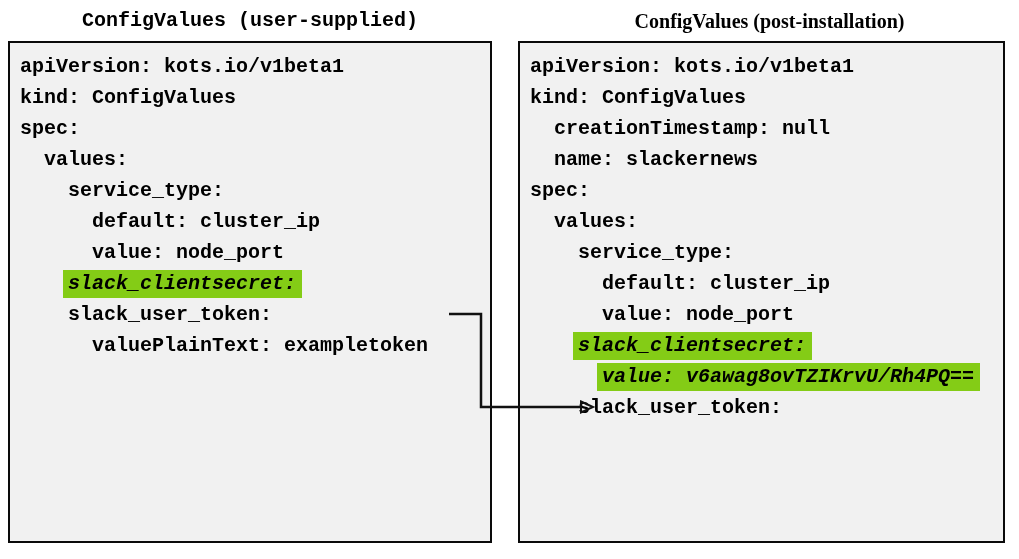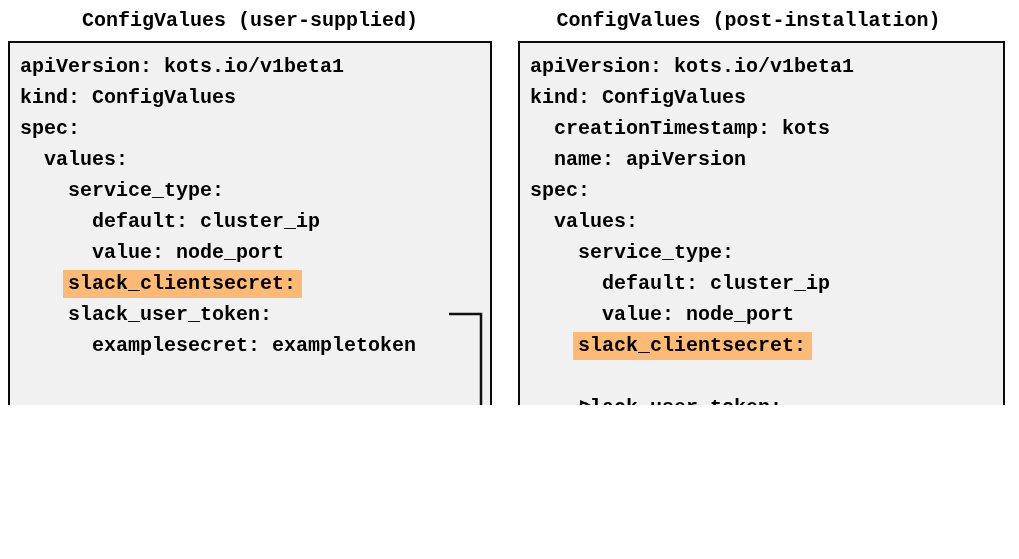--- a/index.html
+++ b/index.html
@@ -1,36 +1,36 @@
 <!DOCTYPE html>
 <html><head>
 <meta charset="utf-8">
 <style>
   html, body { margin: 0; padding: 0; background: #ffffff; }
   .stage {
     position: relative;
     width: 1019px;
-    height: 405px;
+    height: 559px;
     background: #ffffff;
     font-family: "Liberation Mono", "DejaVu Sans Mono", monospace;
     overflow: hidden;
   }
   .panel-title {
     position: absolute;
     top: 8px;
     height: 26px;
     line-height: 26px;
     text-align: center;
     font-weight: bold;
     font-size: 20px;
     color: #000000;
     white-space: pre;
   }
   .panel-title.left  { left: 8px;   width: 484px; }
-  .panel-title.right { left: 505px; width: 487px; }
+  .panel-title.right { left: 526px; width: 487px; font-family: Liberation Serif, serif; }
   .panel {
     position: absolute;
     top: 41px;
     height: 502px;
     background: #f1f1f1;
     border: 2px solid #0a0a0a;
     box-sizing: border-box;
     padding: 8px 8px 0 10px;
   }
   .panel.left  { left: 8px;   width: 484px; }
@@ -38,23 +38,24 @@
   .line {
     height: 31px;
     line-height: 31px;
     font-size: 20px;
     font-weight: bold;
     color: #000000;
     white-space: pre;
   }
   .ind { white-space: pre; }
   .hl {
-    background: #fdba74;
+    background: #84cc16;
     padding: 2px 6px 3px 5px;
     margin-left: -5px;
+    font-style: italic;
   }
   .arrow-overlay {
     position: absolute;
     left: 0; top: 0;
     width: 1019px; height: 559px;
     pointer-events: none;
   }
 </style>
 </head>
 <body>
@@ -67,35 +68,35 @@
   <div class="panel left">
     <div class="line"><span class="ind"></span><span>apiVersion: kots.io/v1beta1</span></div>
     <div class="line"><span class="ind"></span><span>kind: ConfigValues</span></div>
     <div class="line"><span class="ind"></span><span>spec:</span></div>
     <div class="line"><span class="ind">  </span><span>values:</span></div>
     <div class="line"><span class="ind">    </span><span>service_type:</span></div>
     <div class="line"><span class="ind">      </span><span>default: cluster_ip</span></div>
     <div class="line"><span class="ind">      </span><span>value: node_port</span></div>
     <div class="line"><span class="ind">    </span><span class="hl">slack_clientsecret:</span></div>
     <div class="line"><span class="ind">    </span><span>slack_user_token:</span></div>
-    <div class="line"><span class="ind">      </span><span>examplesecret: exampletoken</span></div>
+    <div class="line"><span class="ind">      </span><span>valuePlainText: exampletoken</span></div>
   </div>
 
   <div class="panel right">
     <div class="line"><span class="ind"></span><span>apiVersion: kots.io/v1beta1</span></div>
     <div class="line"><span class="ind"></span><span>kind: ConfigValues</span></div>
-    <div class="line"><span class="ind">  </span><span>creationTimestamp: kots</span></div>
-    <div class="line"><span class="ind">  </span><span>name: apiVersion</span></div>
+    <div class="line"><span class="ind">  </span><span>creationTimestamp: null</span></div>
+    <div class="line"><span class="ind">  </span><span>name: slackernews</span></div>
     <div class="line"><span class="ind"></span><span>spec:</span></div>
     <div class="line"><span class="ind">  </span><span>values:</span></div>
     <div class="line"><span class="ind">    </span><span>service_type:</span></div>
     <div class="line"><span class="ind">      </span><span>default: cluster_ip</span></div>
     <div class="line"><span class="ind">      </span><span>value: node_port</span></div>
     <div class="line"><span class="ind">    </span><span class="hl">slack_clientsecret:</span></div>
-    <div class="line"><span class="ind">      </span></div>
+    <div class="line"><span class="ind">      </span><span class="hl">value: v6awag8ovTZIKrvU/Rh4PQ==</span></div>
     <div class="line"><span class="ind">    </span><span>slack_user_token:</span></div>
     <div class="line"><span class="ind">      </span></div>
   </div>
 
   <svg class="arrow-overlay" viewBox="0 0 1019 559" xmlns="http://www.w3.org/2000/svg" aria-hidden="true">
     <path d="M 449 314 L 481 314 L 481 407 L 581 407" fill="none" stroke="#111111" stroke-width="2.5" stroke-linejoin="miter"></path>
     <path d="M 581 401.5 L 593 407 L 581 412.5 Z" fill="none" stroke="#111111" stroke-width="2"></path>
   </svg>
 
 </div>

